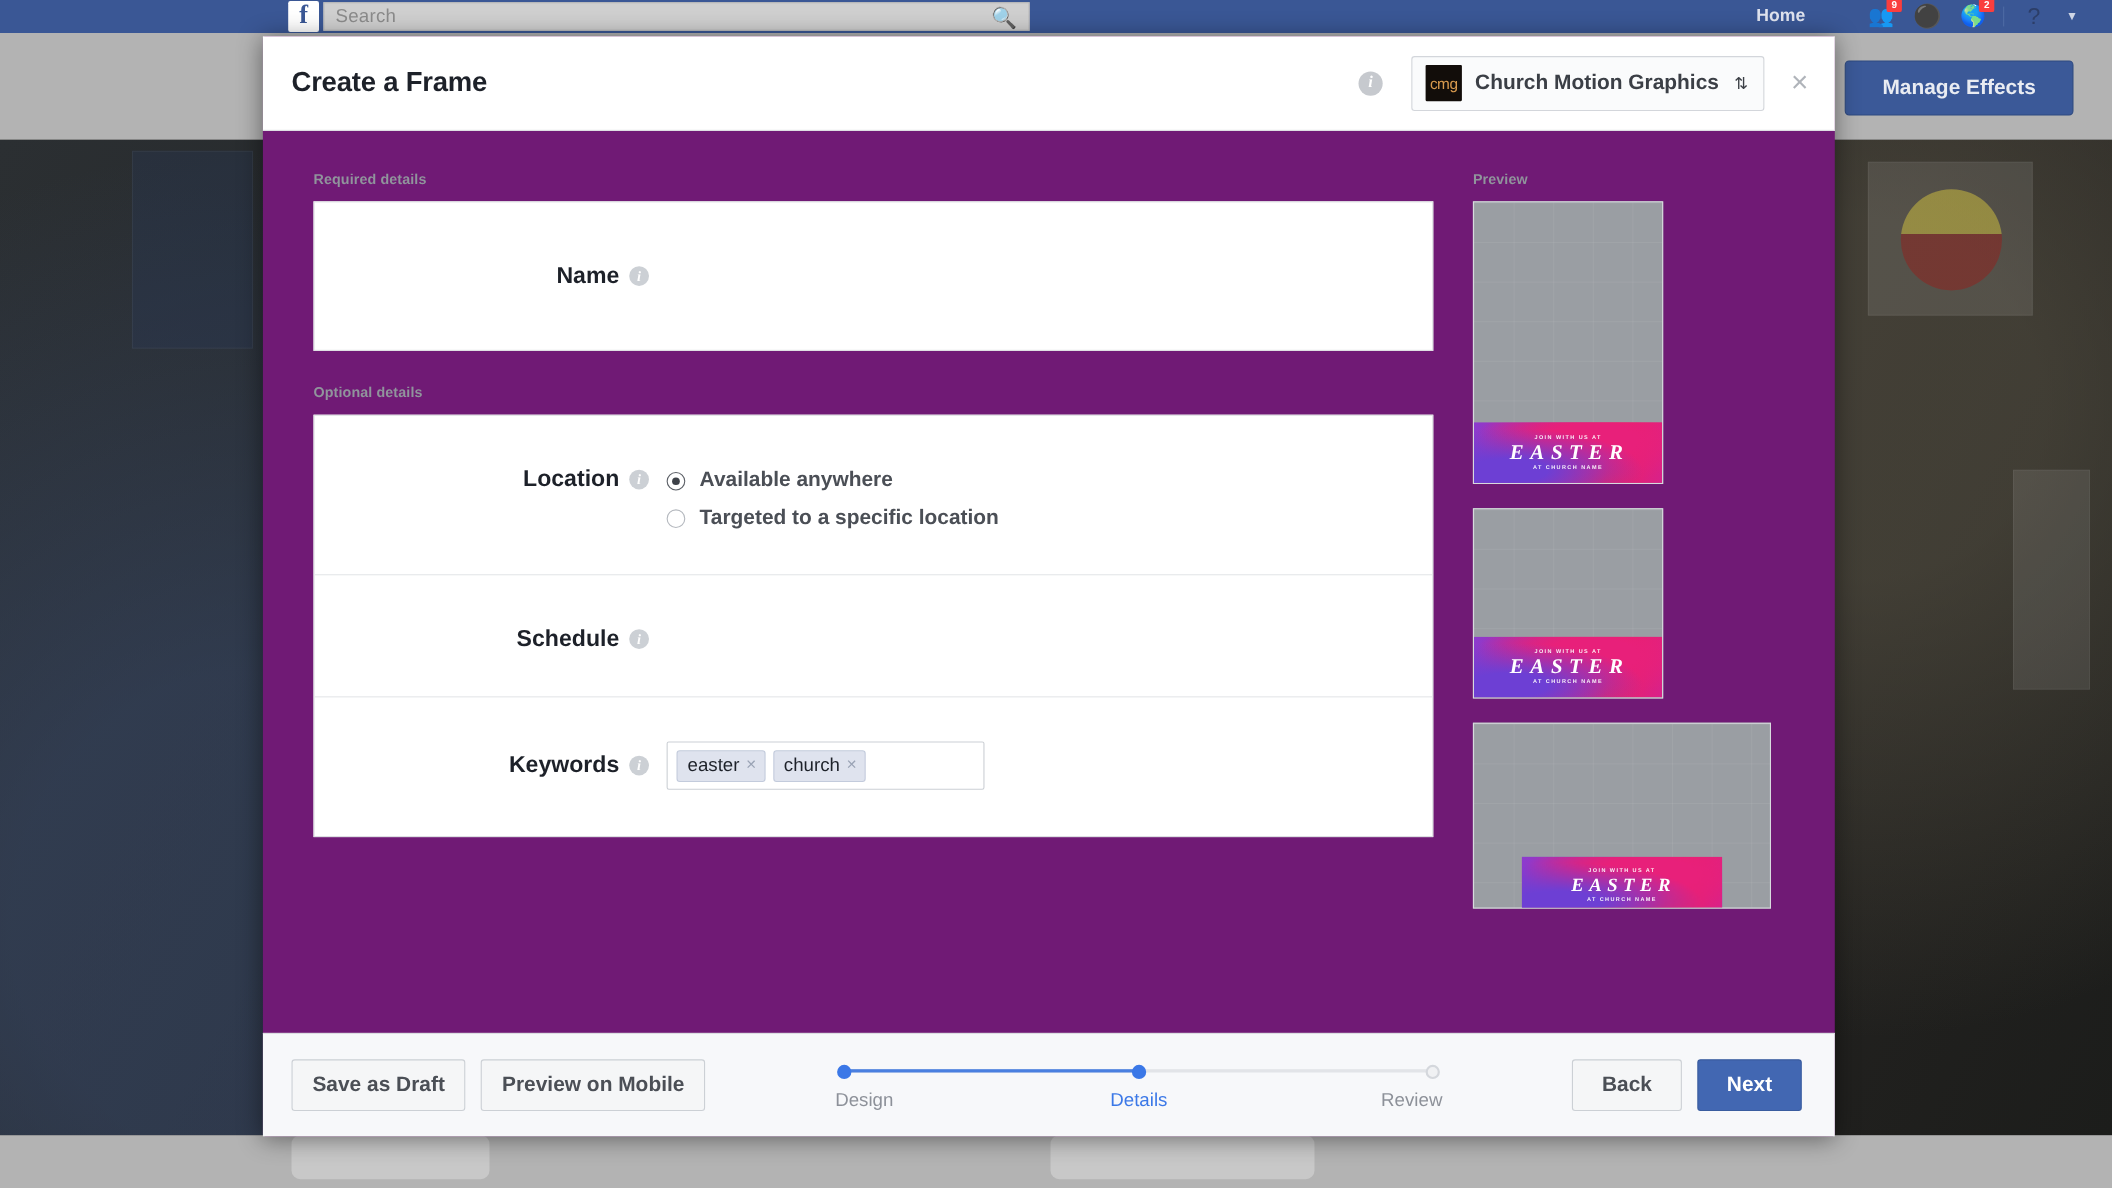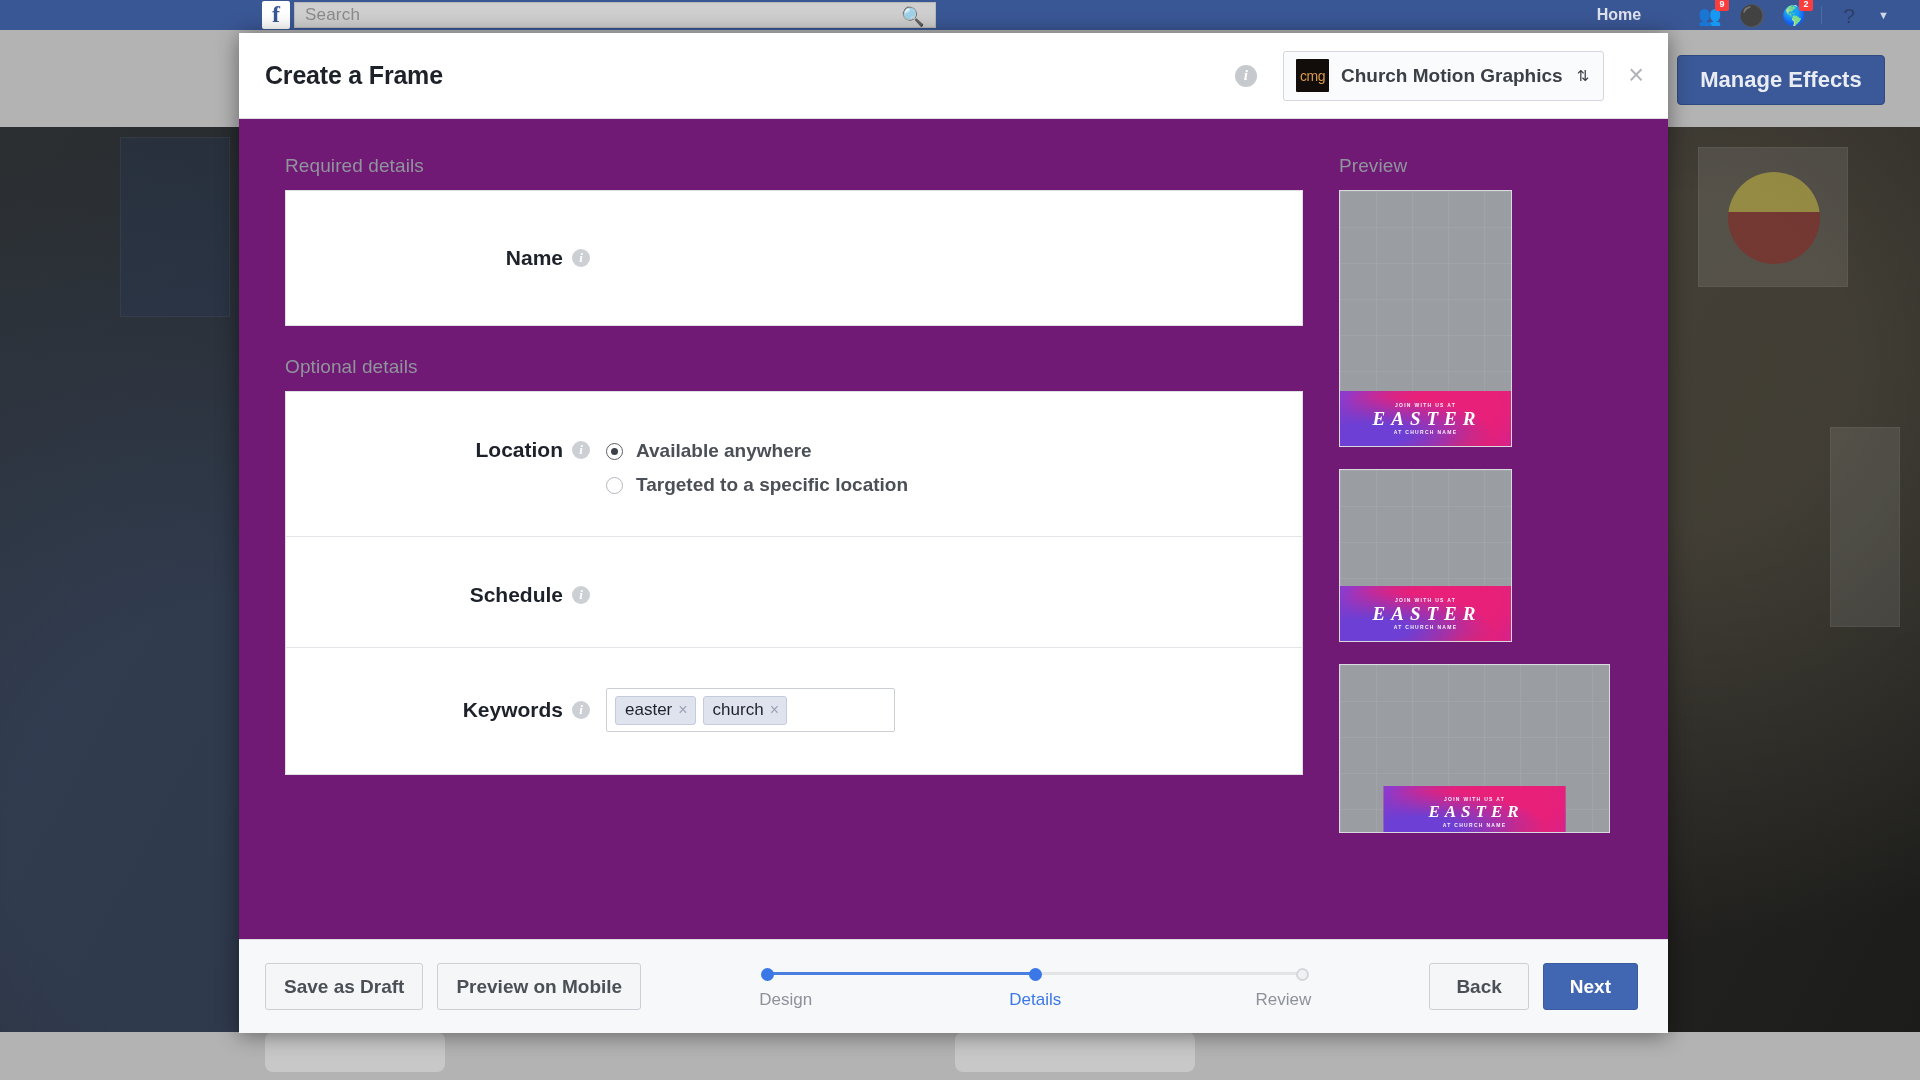--- a/index.html
+++ b/index.html
@@ -56,21 +56,21 @@
 
   
   #grey-band {
     position: absolute; top: 30px; left: 0; width: 1920px; height: 97px;
     background: #b3b3b3;
   }
   #manage-effects {
     position: absolute; top: 55px; left: 1677px;
     width: 208px; height: 50px;
     background: #3b5998; border: 1px solid #2f4a80; border-radius: 4px;
-    color: #e9ecf2; font-size: 22px; font-weight: bold;
+    color: #e9ecf2; font-size: 19px; font-weight: bold;
     display: flex; align-items: center; justify-content: center;
     z-index: 6;
   }
 
   
   #photo-bg {
     position: absolute; top: 127px; left: 0; width: 1920px; height: 905px;
     background:
       radial-gradient(circle at 88% 26%, rgba(90,85,70,.55) 0 9%, transparent 32%),
       radial-gradient(circle at 12% 78%, rgba(60,80,120,.45) 0 12%, transparent 38%),
@@ -132,21 +132,21 @@
   }
   .page-name { font-size: 19px; font-weight: bold; color: #3b3f46; }
   .updown { font-size: 15px; color: #3b3f46; margin-left: 2px; }
   #close-x { margin-left: 24px; font-size: 27px; color: #b0b4ba; line-height: 1; font-weight: 300; }
 
   #modal-body { flex: 1 1 auto; display: flex; padding: 36px 0 0 0; overflow: hidden; }
   #form-col { width: 1060px; padding-left: 46px; }
   #preview-col { flex: 1 1 auto; padding-left: 40px; }
 
   .section-label {
-    font-size: 19px; font-weight: normal; color: #90949c;
+    font-size: 13px; font-weight: bold; color: #90949c;
     margin-bottom: 13px; letter-spacing: .1px;
   }
   .card {
     background: #ffffff; border: 1px solid #dddfe2; border-radius: 0;
     width: 1018px;
   }
   #card-required { height: 136px; display: flex; align-items: center; }
   #card-optional { margin-top: 0; }
 
   .field-row { display: flex; align-items: flex-start; padding: 0 0 0 0; }

